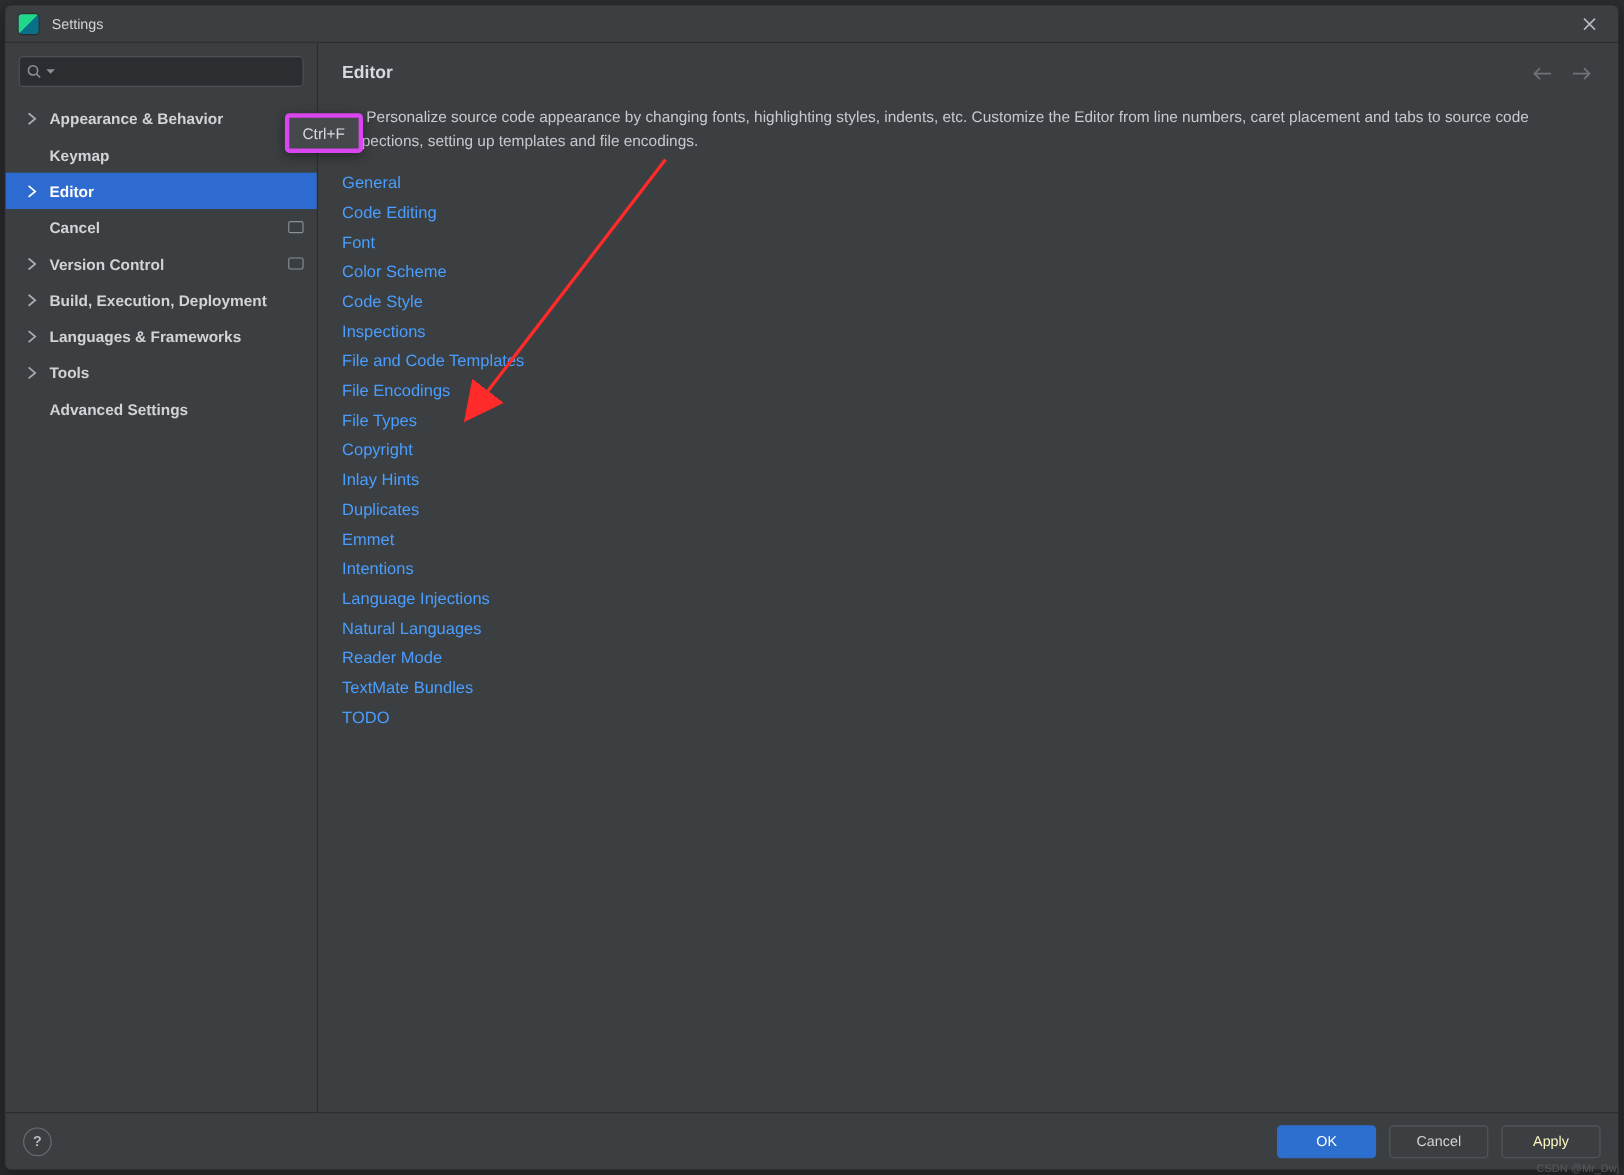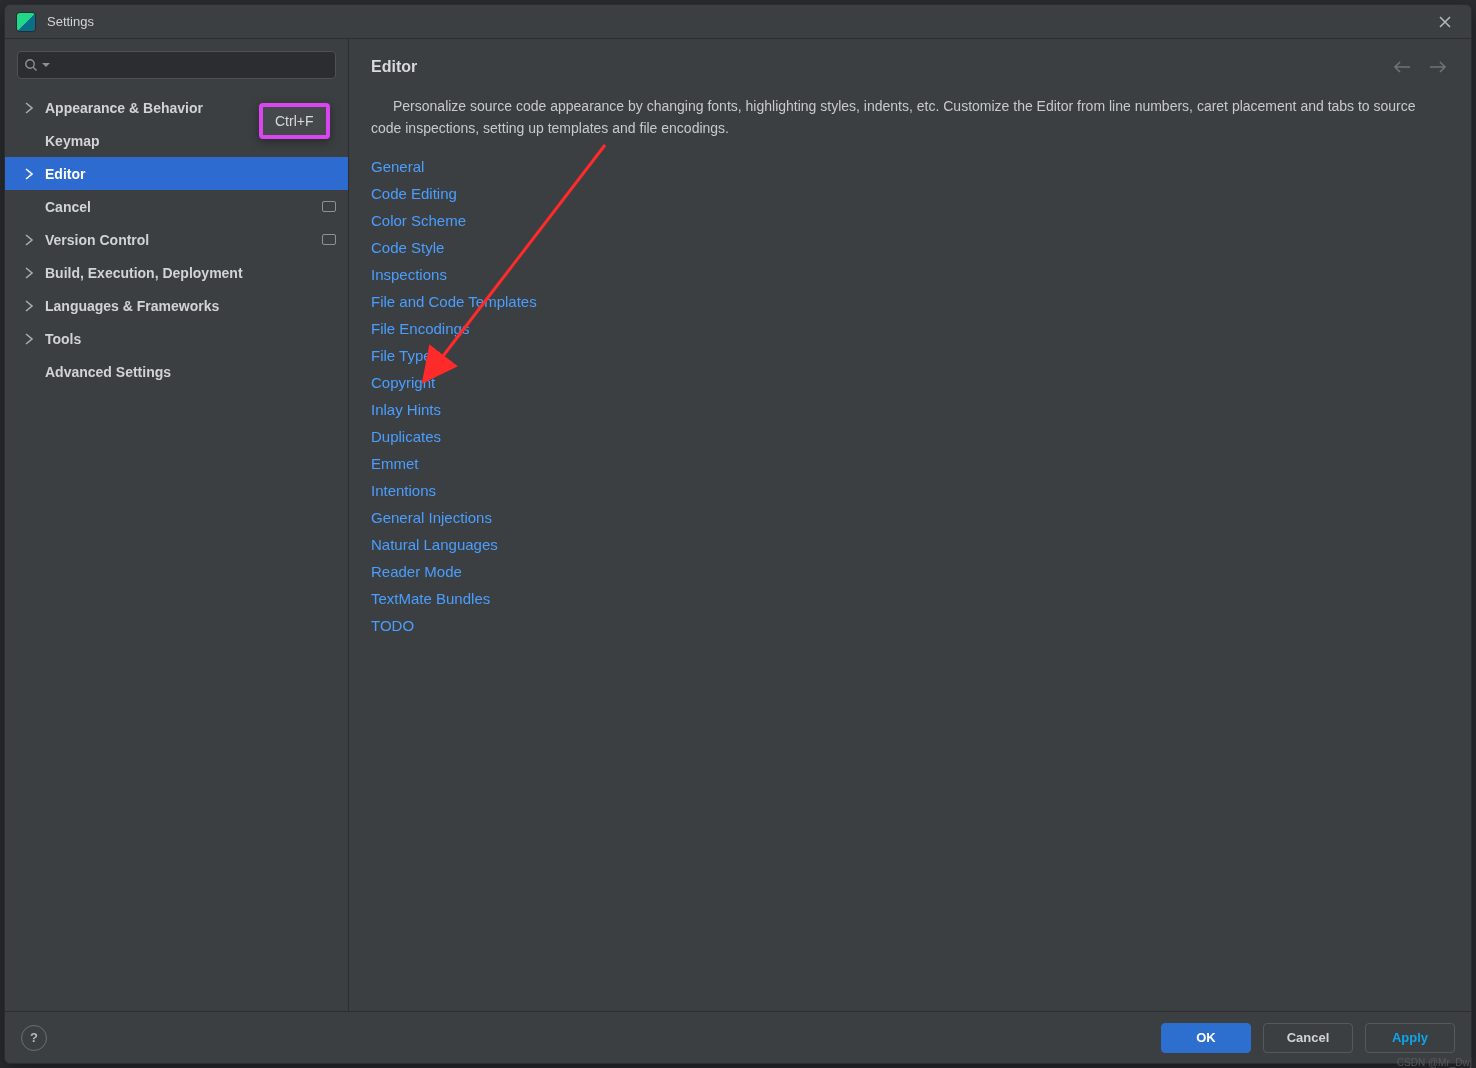--- a/index.html
+++ b/index.html
@@ -4,21 +4,21 @@
 <style>
   html,body{margin:0;padding:0;height:100%;background:#2b2d30;font-family:"Segoe UI",Arial,sans-serif;font-size:13px;color:#bcbec4;-webkit-font-smoothing:antialiased;}
   .dialog{position:absolute;left:4px;top:4px;right:4px;bottom:4px;background:#3c3f41;border:1px solid #2b2d30;border-radius:6px;display:flex;flex-direction:column;box-shadow:0 6px 20px rgba(0,0,0,.45);justify-content:space-between;}
   .titlebar{height:34px;display:flex;align-items:center;padding:0 12px;border-bottom:1px solid #2b2d30;}
   .app-icon{width:18px;height:18px;border-radius:3px;background:linear-gradient(135deg,#21d789 0%,#21d789 50%,#087189 50%,#087189 100%);margin-right:12px;box-shadow:0 0 0 1px rgba(0,0,0,.3);}
   .title{color:#d1d3d7;font-size:13px;}
   .close-btn{margin-left:auto;width:28px;height:28px;display:flex;align-items:center;justify-content:center;cursor:pointer;border-radius:4px;}
   .close-btn svg{stroke:#b6b9bf;}
   .body{flex:1;display:flex;min-height:0;}
   
-  .sidebar{width:344px;background:#3c3f41;border-right:1px solid #2b2d30;display:flex;flex-direction:column;padding-top:12px;}
+  .sidebar{width:284px;background:#3c3f41;border-right:1px solid #2b2d30;display:flex;flex-direction:column;padding-top:12px;}
   .search-wrap{padding:0 12px 10px 12px;}
   .search{position:relative;height:28px;background:#2b2d30;border:1px solid #4e5258;border-radius:4px;display:flex;align-items:center;padding:0 6px;}
   .search svg{flex:0 0 auto;margin-right:2px;}
   .search input{flex:1;background:transparent;border:0;outline:none;color:#bcbec4;font-size:13px;}
   .dd{width:8px;height:8px;margin-left:2px;}
   .tree{flex:1;overflow:auto;padding-top:2px;}
   .tree-item{position:relative;height:33px;display:flex;align-items:center;padding-left:40px;padding-right:12px;color:#d1d3d7;font-size:14px;font-weight:600;cursor:pointer;}
   .tree-item.selected{background:#2e6bd1;color:#fff;}
   .tree-item .chev{position:absolute;left:18px;width:12px;height:12px;}
   .tree-item .badge{margin-left:auto;width:14px;height:11px;border:1px solid #9aa0a6;border-radius:2px;opacity:.85;}
@@ -32,23 +32,23 @@
   .desc{color:#c7c9ce;font-size:14px;line-height:22px;margin:0 0 14px 0;}
   .link-list a{display:block;color:#4a9eff;font-size:15px;line-height:27px;text-decoration:none;cursor:pointer;}
   
   .tooltip{position:absolute;left:254px;top:98px;background:#45494b;border:4px solid #d946ef;border-radius:4px;padding:6px 12px;color:#d7d9de;font-size:14px;box-shadow:0 3px 10px rgba(0,0,0,.35);}
   
   .red-arrow{position:absolute;pointer-events:none;}
   
   .footer{height:52px;border-top:1px solid #2b2d30;display:flex;align-items:center;padding:0 16px;gap:12px;}
   .help-btn{width:26px;height:26px;border-radius:13px;border:1px solid #6b6e73;display:flex;align-items:center;justify-content:center;color:#b6b9bf;font-weight:700;cursor:pointer;}
   .spacer{flex:1;}
-  .btn{min-width:90px;height:30px;border-radius:4px;border:1px solid #55595e;background:#3c3f41;color:#d1d3d7;font-size:13px;display:flex;align-items:center;justify-content:center;cursor:pointer;font-weight:bold;}
+  .btn{min-width:90px;height:30px;border-radius:4px;border:1px solid #55595e;background:#3c3f41;color:#d1d3d7;font-size:13px;display:flex;align-items:center;justify-content:center;cursor:pointer;}
   .btn.primary{background:#2d6fce;border-color:#2d6fce;color:#fff;}
-  .btn.disabled{color:#0ea5e9;cursor:default;}
+  .btn.disabled{color:#fef9c3;cursor:default;}
   .watermark{position:absolute;right:4px;bottom:0;font-size:10px;color:#565a5e;}
   *{box-sizing:border-box;}
 </style>
 </head>
 <body>
 
 <div class="dialog">
 
   <div class="titlebar">
     <div class="app-icon"></div>
@@ -140,32 +140,33 @@
                 <path d="M1 7 H16 M11 2 L16 7 L11 12"></path>
               </svg>
           </div>
         </div>
       </div>
       <div class="content-body">
         <p class="desc" style="text-indent:22px">Personalize source code appearance by changing fonts, highlighting styles, indents, etc. Customize the Editor from line numbers, caret placement and tabs to source code inspections, setting up templates and file encodings.</p>
         <div class="link-list" id="link-list">
             <a>General</a>
             <a>Code Editing</a>
+            <a>Font</a>
             <a>Color Scheme</a>
             <a>Code Style</a>
             <a>Inspections</a>
             <a>File and Code Templates</a>
             <a>File Encodings</a>
             <a>File Types</a>
             <a>Copyright</a>
             <a>Inlay Hints</a>
             <a>Duplicates</a>
             <a>Emmet</a>
             <a>Intentions</a>
-            <a>General Injections</a>
+            <a>Language Injections</a>
             <a>Natural Languages</a>
             <a>Reader Mode</a>
             <a>TextMate Bundles</a>
             <a>TODO</a>
           </div>
       </div>
     </div>
 
   </div>
 

